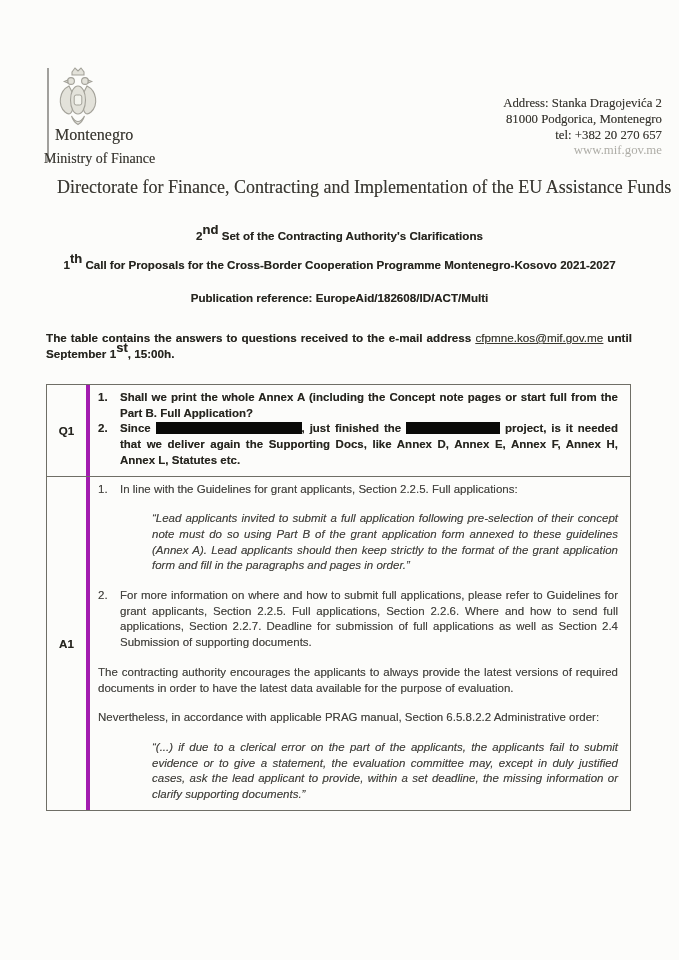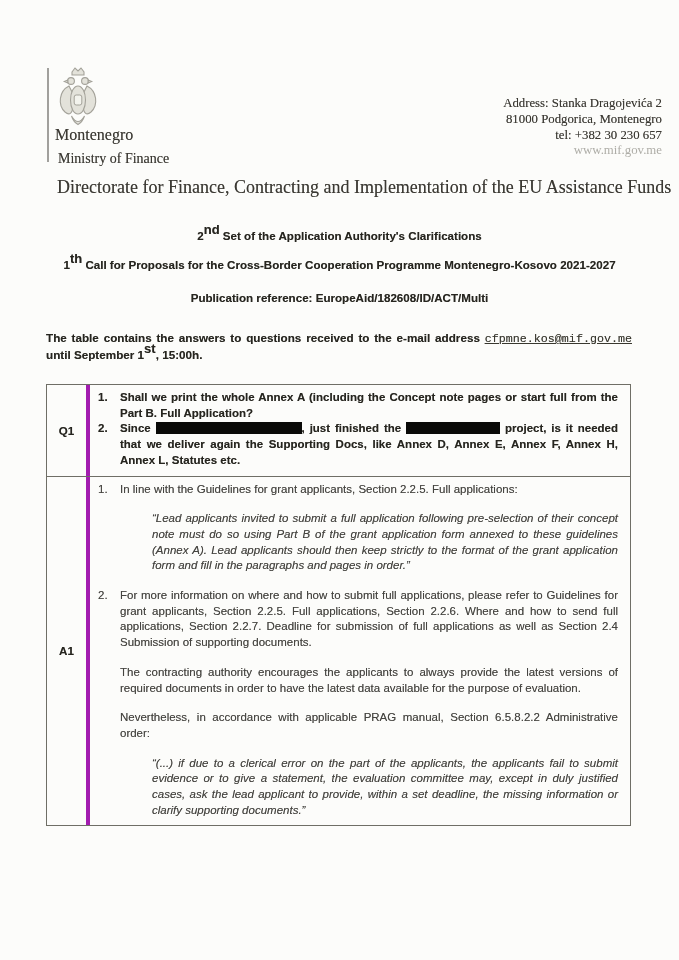--- a/index.html
+++ b/index.html
@@ -11,48 +11,48 @@
     box-shadow:0 0 6px rgba(0,0,0,.25);
   }
   
   .page *{text-shadow:0 0 .45px rgba(70,68,62,.55);}
 
   
   .margin-line{position:absolute;left:47px;top:68px;width:2px;height:94px;background:#56544e;opacity:.55;}
   .coat{position:absolute;left:55px;top:64px;width:46px;height:64px;opacity:.8;}
   .serif{font-family:"Liberation Serif", serif;color:#3b3933;}
   .org-country{position:absolute;left:55px;top:126px;font-size:16px;}
-  .org-ministry{position:absolute;left:58px;top:151px;font-size:14px;}
+  .org-ministry{position:absolute;left:44px;top:151px;font-size:14px;}
   .org-directorate{position:absolute;left:57px;top:177px;font-size:18px;}
   .addr{position:absolute;right:17px;top:96px;text-align:right;font-size:12.8px;line-height:15.8px;}
   .addr .website{color:#aeada7;text-shadow:none;text-decoration:none;}
 
   
   .ctitle{position:absolute;left:0;right:0;text-align:center;font-weight:bold;font-size:11.6px;color:#26251f;}
   .t1{top:229px;}.t2{top:258px;}.t3{top:291px;}
   sup{font-size:13px;position:relative;top:-1px;line-height:0;}
 
   
   .intro{position:absolute;left:46px;width:586px;top:330px;font-weight:bold;font-size:11.7px;line-height:16px;text-align:justify;color:#26251f;}
-  .intro .email{font-weight:normal;text-decoration:underline;color:#39382f;font-family:Liberation Mono, monospace;}
+  .intro .email{font-weight:normal;text-decoration:underline;color:#39382f;}
 
   
   .qa{position:absolute;left:46px;top:384px;width:585px;border:1px solid #6f6e66;box-sizing:border-box;}
   .qa-row{display:flex;}
   .qa-row + .qa-row{border-top:1px solid #6f6e66;}
   .label-cell{width:39px;flex:none;border-right:4px solid #a21caf;display:flex;align-items:center;justify-content:center;font-weight:bold;font-size:11.6px;color:#26251f;}
   .content-cell{flex:1;min-width:0;padding:5px 12px 7px 8px;font-size:11.5px;line-height:15.7px;}
   .q-content{font-weight:bold;color:#26251f;}
   .a-content{color:#454440;}
   .li{display:flex;}
   .li .num{width:22px;flex:none;}
   .li .litext{flex:1;text-align:justify;}
   .blockgap{margin-top:14px;}
   .quote{margin-left:54px;font-style:italic;text-align:justify;}
-  .hang{margin-left:22px;text-align:justify;}
+  .hang{text-align:justify;}
   .redact{display:inline-block;height:12px;background:#0a0a08;vertical-align:-2px;text-shadow:none;}
   .redact.r1{width:146px;}
   .redact.r2{width:94px;}
 </style>
 </head>
 <body>
 
 <div class="page">
 
   <div class="margin-line"></div>
@@ -74,25 +74,25 @@
     </svg>
   </div>
 
   <div class="serif org-country">Montenegro</div>
   <div class="serif org-ministry">Ministry of Finance</div>
   <div class="serif org-directorate">Directorate for Finance, Contracting and Implementation of the EU Assistance Funds</div>
 
   <div class="serif addr">
     <div>Address: Stanka Dragojevića 2</div>
     <div>81000 Podgorica, Montenegro</div>
-    <div>tel: +382 30 230 657</div>
+    <div>tel: +382 20 270 657</div>
     <div class="website">www.mif.gov.me</div>
   </div>
 
-  <div class="ctitle t1"><span>2</span><sup>nd</sup><span> Set of the Application Authority's Clarifications</span></div>
+  <div class="ctitle t1"><span>2</span><sup>nd</sup><span> Set of the Contracting Authority's Clarifications</span></div>
   <div class="ctitle t2"><span>1</span><sup>th</sup><span> Call for Proposals for the Cross-Border Cooperation Programme Montenegro-Kosovo 2021-2027</span></div>
   <div class="ctitle t3">Publication reference: EuropeAid/182608/ID/ACT/Multi</div>
 
   <div class="intro"><span>The table contains the answers to questions received to the e-mail address </span><span class="email">cfpmne.kos@mif.gov.me</span><span> until September 1</span><sup>st</sup><span>, 15:00h.</span></div>
 
   <div class="qa">
 
     <div class="qa-row">
       <div class="label-cell">Q1</div>
       <div class="content-cell q-content">

